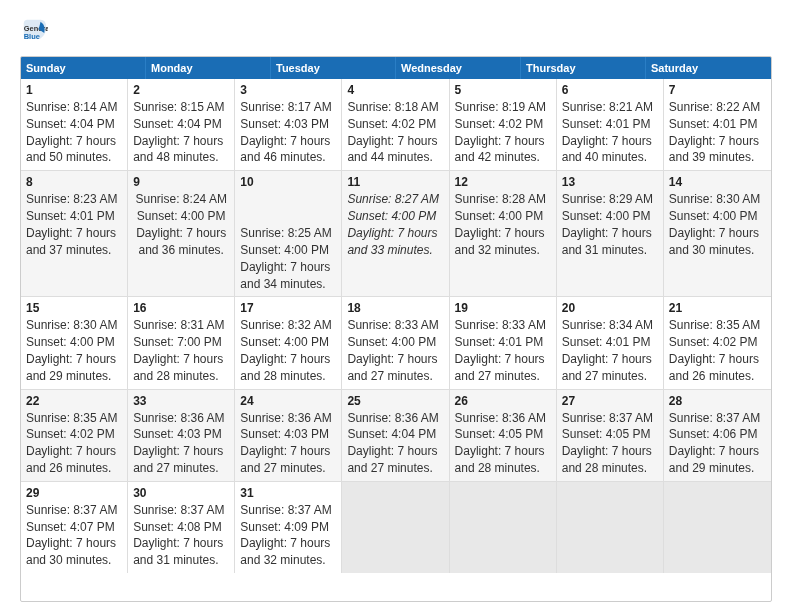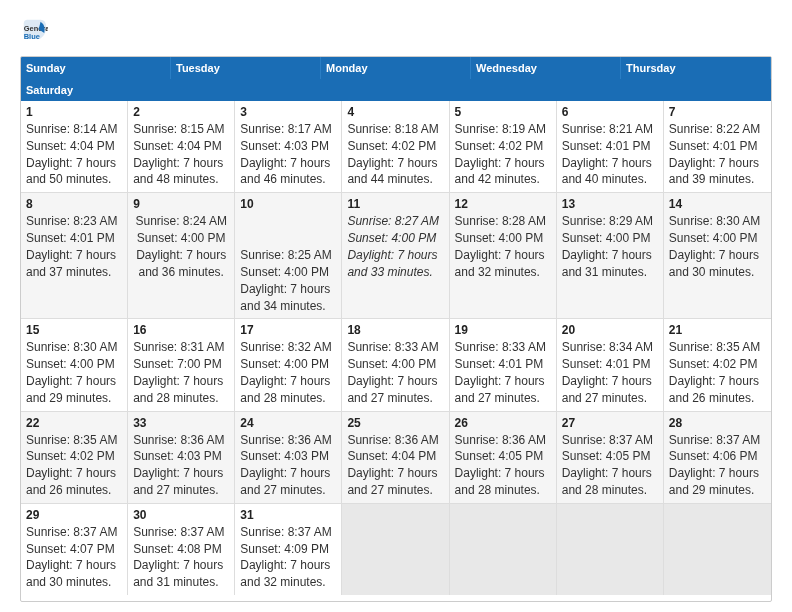--- a/index.html
+++ b/index.html
@@ -47,21 +47,21 @@
       margin-top: 2px;
     }
     .calendar {
       flex: 1;
       border: 1px solid #ccc;
       border-radius: 2px;
       overflow: hidden;
     }
     .cal-header {
       display: grid;
-      grid-template-columns: repeat(5, 1fr);
+      grid-template-columns: repeat(6, 1fr);
       background: #1a6db5;
     }
     .cal-header-cell {
       color: #fff;
       font-size: 11px;
       font-weight: bold;
       padding: 5px 5px;
       text-align: left;
       border-right: 1px solid #2a7ec5;
     }
@@ -121,22 +121,22 @@
     </div>
     <div class="title-block">
       <div class="main-title"></div>
       <div class="subtitle"></div>
     </div>
   </div>
 
   <div class="calendar">
     <div class="cal-header">
     <div class="cal-header-cell">Sunday</div>
+        <div class="cal-header-cell">Monday</div>
         <div class="cal-header-cell">Tuesday</div>
-        <div class="cal-header-cell">Monday</div>
         <div class="cal-header-cell">Wednesday</div>
         <div class="cal-header-cell">Thursday</div>
         <div class="cal-header-cell">Saturday</div>
       </div>
     <div class="cal-body">
     <div class="cal-row">
           <div class="cal-cell">
             <span class="day-num">1</span>
             <div class="cell-text" style="white-space: pre-line;">Sunrise: 8:14 AM
 Sunset: 4:04 PM

